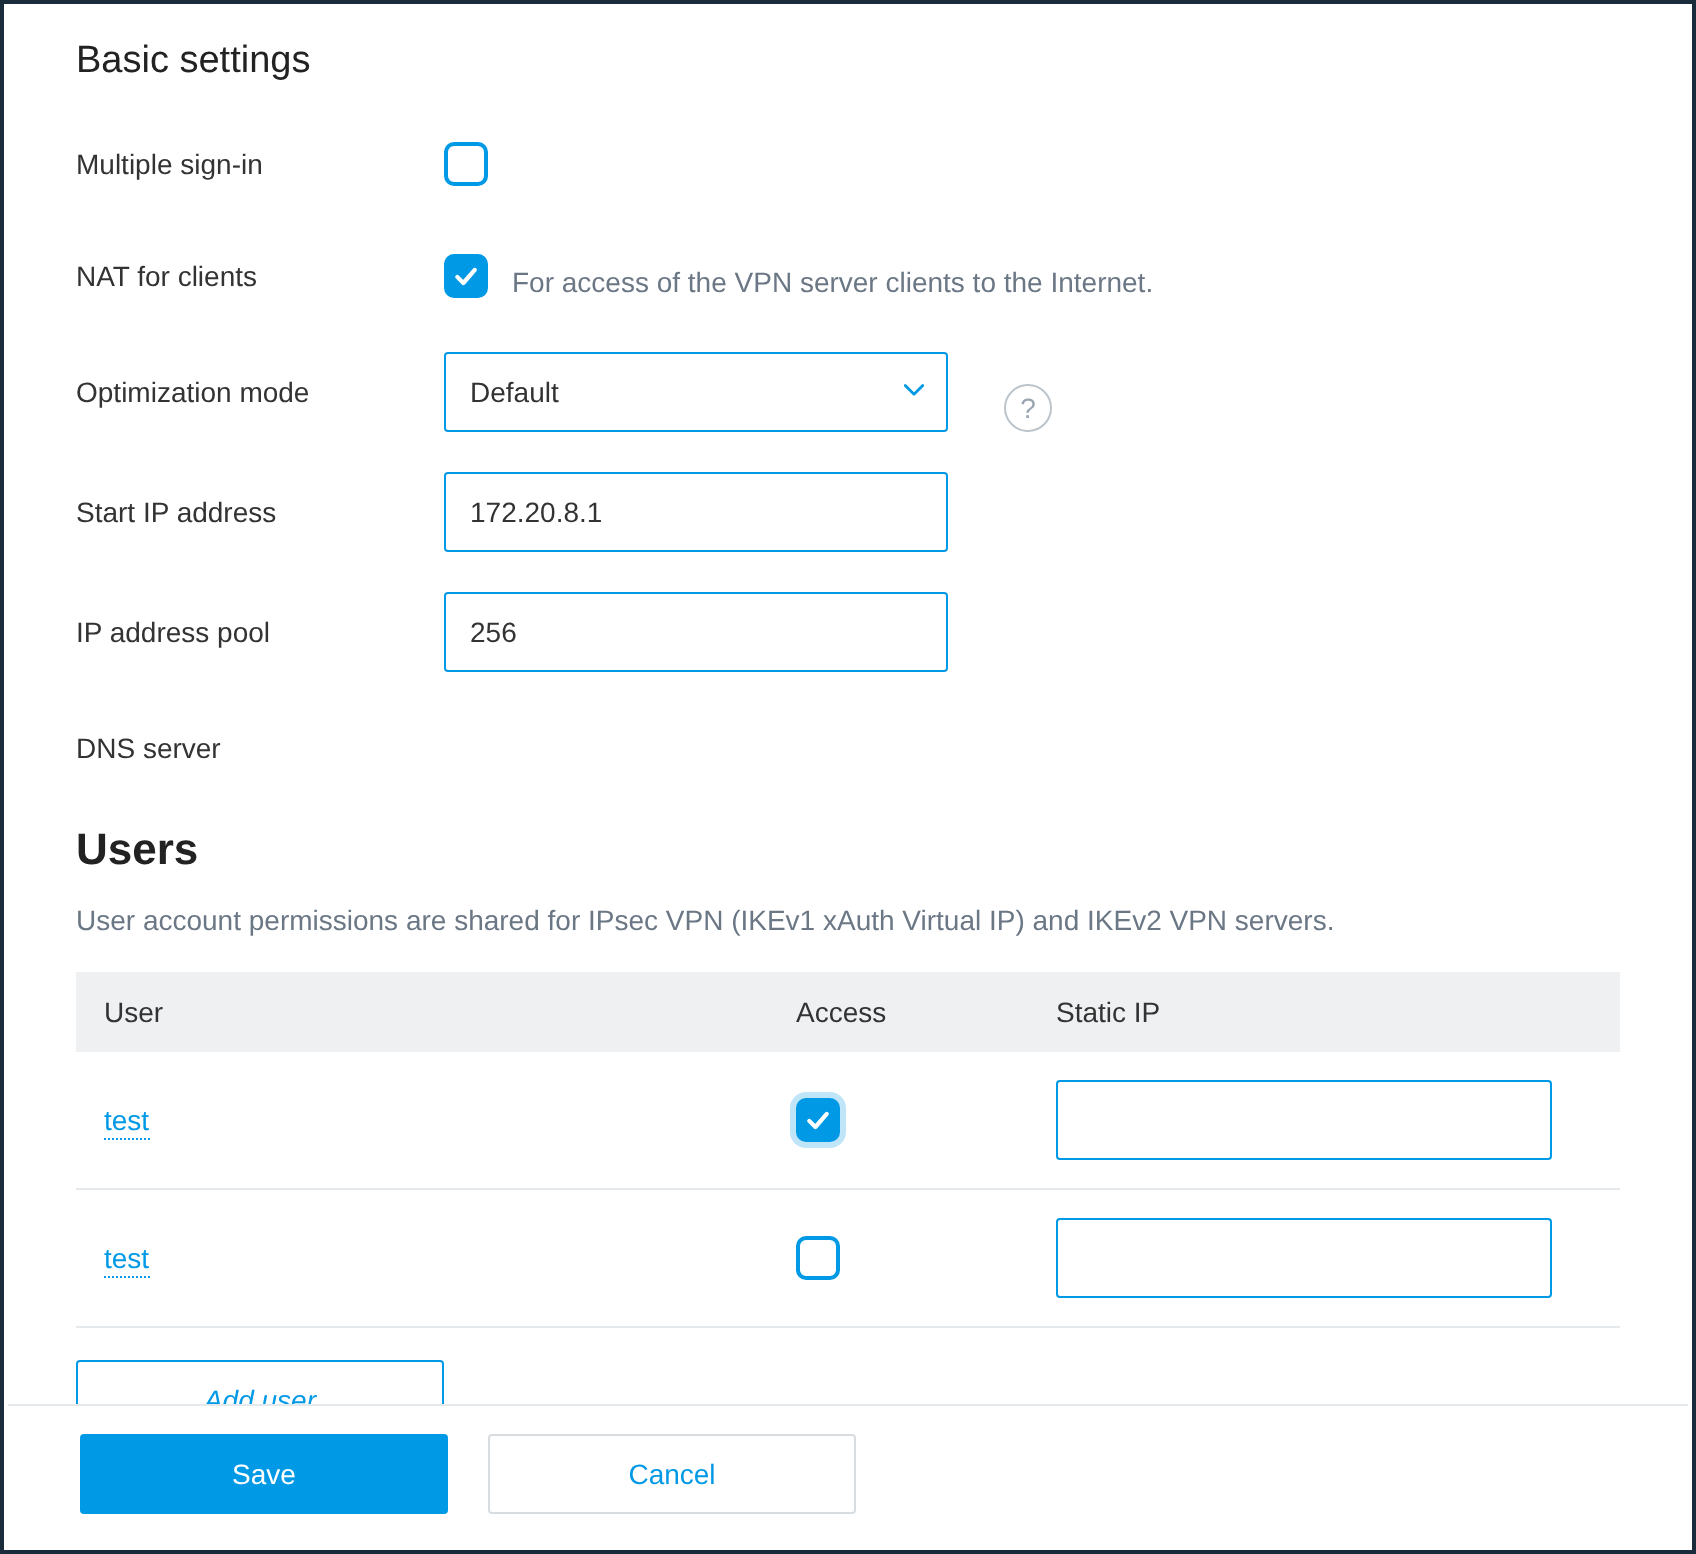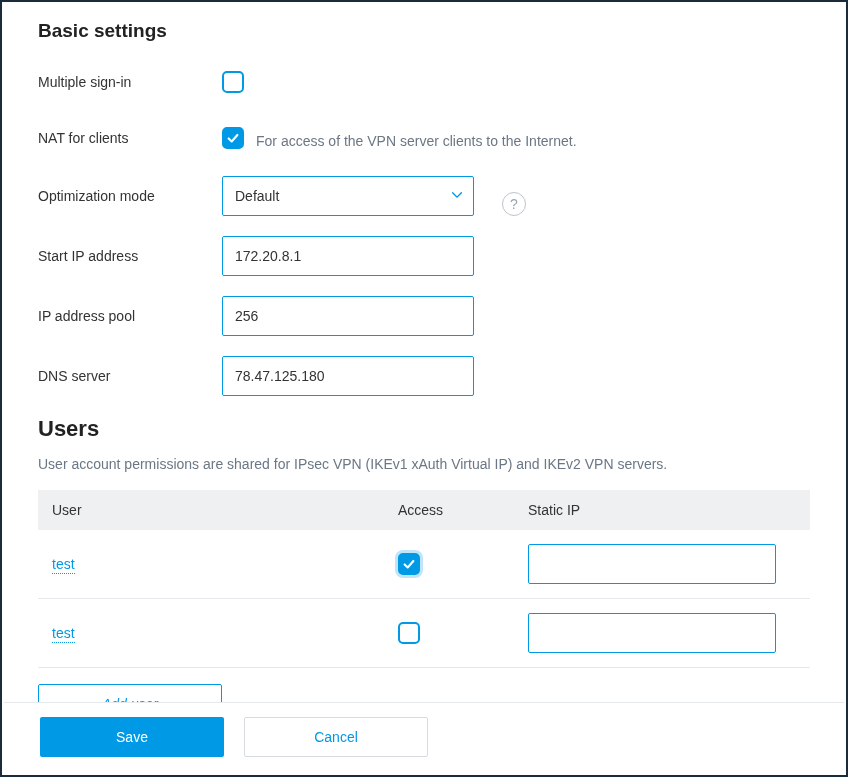--- a/index.html
+++ b/index.html
@@ -12,21 +12,21 @@
   height: 777px;
   border: 2px solid #1a2b3c;
   position: relative;
   overflow: hidden;
 }
 .container {
   padding: 18px 36px 0 36px;
 }
 h2.section-title {
   font-size: 19px;
-  font-weight: 700;
+  font-weight: 400;
   color: #222;
   margin-bottom: 22px;
 }
 .form-row {
   display: flex;
   align-items: center;
   margin-bottom: 20px;
   min-height: 36px;
 }
 .form-label {
@@ -256,23 +256,20 @@
 
   <div class="form-row">
     <div class="form-label">IP address pool</div>
     <div class="form-control-area">
       <input class="text-input" value="256" style="">
     </div>
   </div>
 
   <div class="form-row">
     <div class="form-label">DNS server</div>
-    <div class="form-control-area">
-      <input class="text-input" value="78.47.125.180" style="">
-    </div>
   </div>
 
   <h2 class="users-section-title">Users</h2>
   <div class="users-desc">User account permissions are shared for IPsec VPN (IKEv1 xAuth Virtual IP) and IKEv2 VPN servers.</div>
 
   <table class="users-table">
     <thead>
       <tr>
         <th>User</th>
         <th>Access</th>

